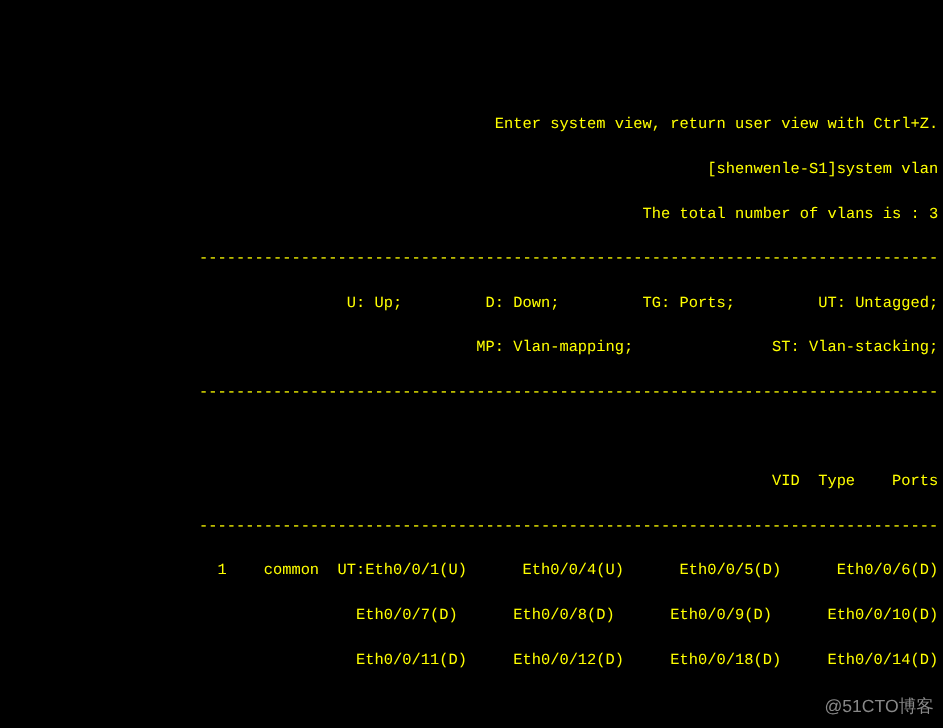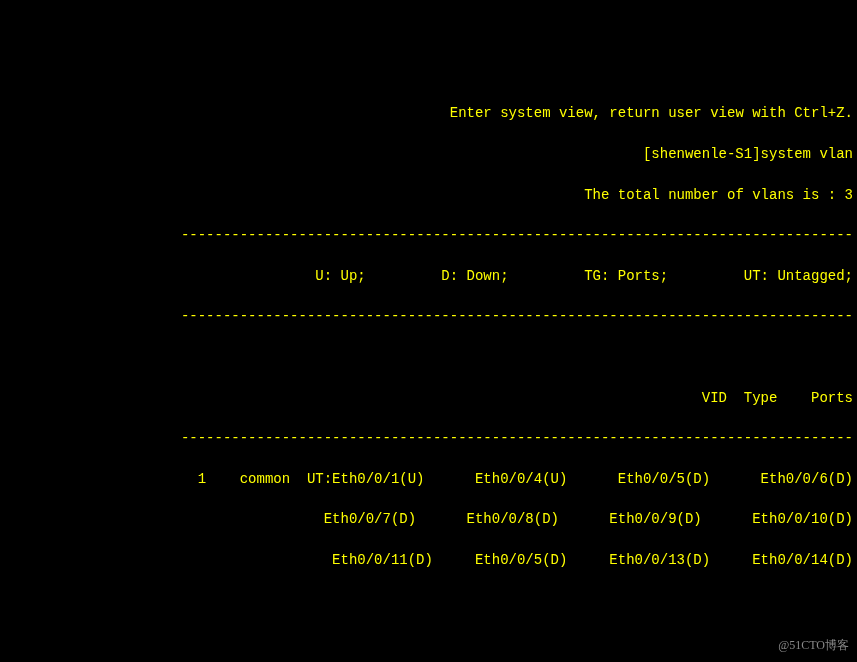--- a/index.html
+++ b/index.html
@@ -27,42 +27,43 @@
     .line {
       display: block;
       min-height: 1.45em;
       text-align: right;
     }
     .watermark {
       position: absolute;
       bottom: 8px;
       right: 8px;
       color: #888888;
-      font-size: 12px;
-      font-family: Liberation Serif, serif;
+      font-size: 16px;
+      font-family: Liberation Sans, sans-serif;
     }
   </style>
 </head>
 <body>
 
 
 
 <div class="terminal">
 <span class="line">Enter system view, return user view with Ctrl+Z.</span>
 <span class="line">[shenwenle-S1]system vlan</span>
 <span class="line">The total number of vlans is : 3</span>
 <span class="line">--------------------------------------------------------------------------------</span>
 <span class="line">U: Up;         D: Down;         TG: Ports;         UT: Untagged;</span>
+<span class="line">MP: Vlan-mapping;               ST: Vlan-stacking;</span>
 <span class="line">--------------------------------------------------------------------------------</span>
 <span class="line"></span>
 <span class="line">VID  Type    Ports</span>
 <span class="line">--------------------------------------------------------------------------------</span>
 <span class="line">1    common  UT:Eth0/0/1(U)      Eth0/0/4(U)      Eth0/0/5(D)      Eth0/0/6(D)</span>
 <span class="line">                Eth0/0/7(D)      Eth0/0/8(D)      Eth0/0/9(D)      Eth0/0/10(D)</span>
-<span class="line">                Eth0/0/11(D)     Eth0/0/5(D)     Eth0/0/13(D)     Eth0/0/14(D)</span>
+<span class="line">                Eth0/0/11(D)     Eth0/0/12(D)     Eth0/0/18(D)     Eth0/0/14(D)</span>
 
 
 
 
 
 
 
 
 
 

